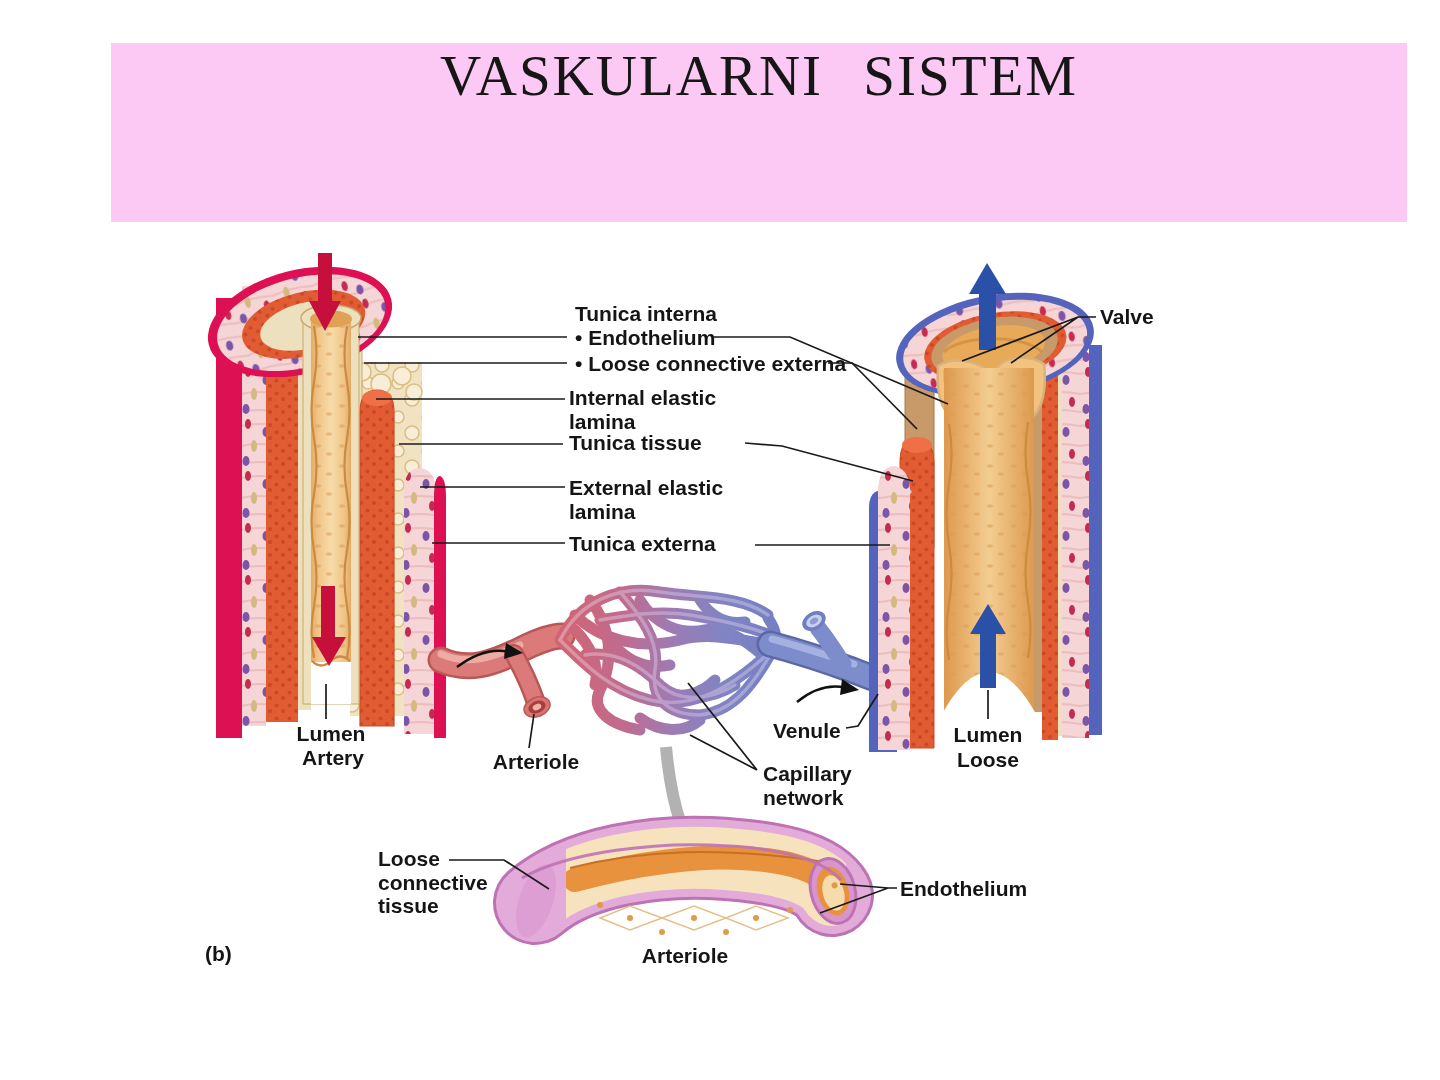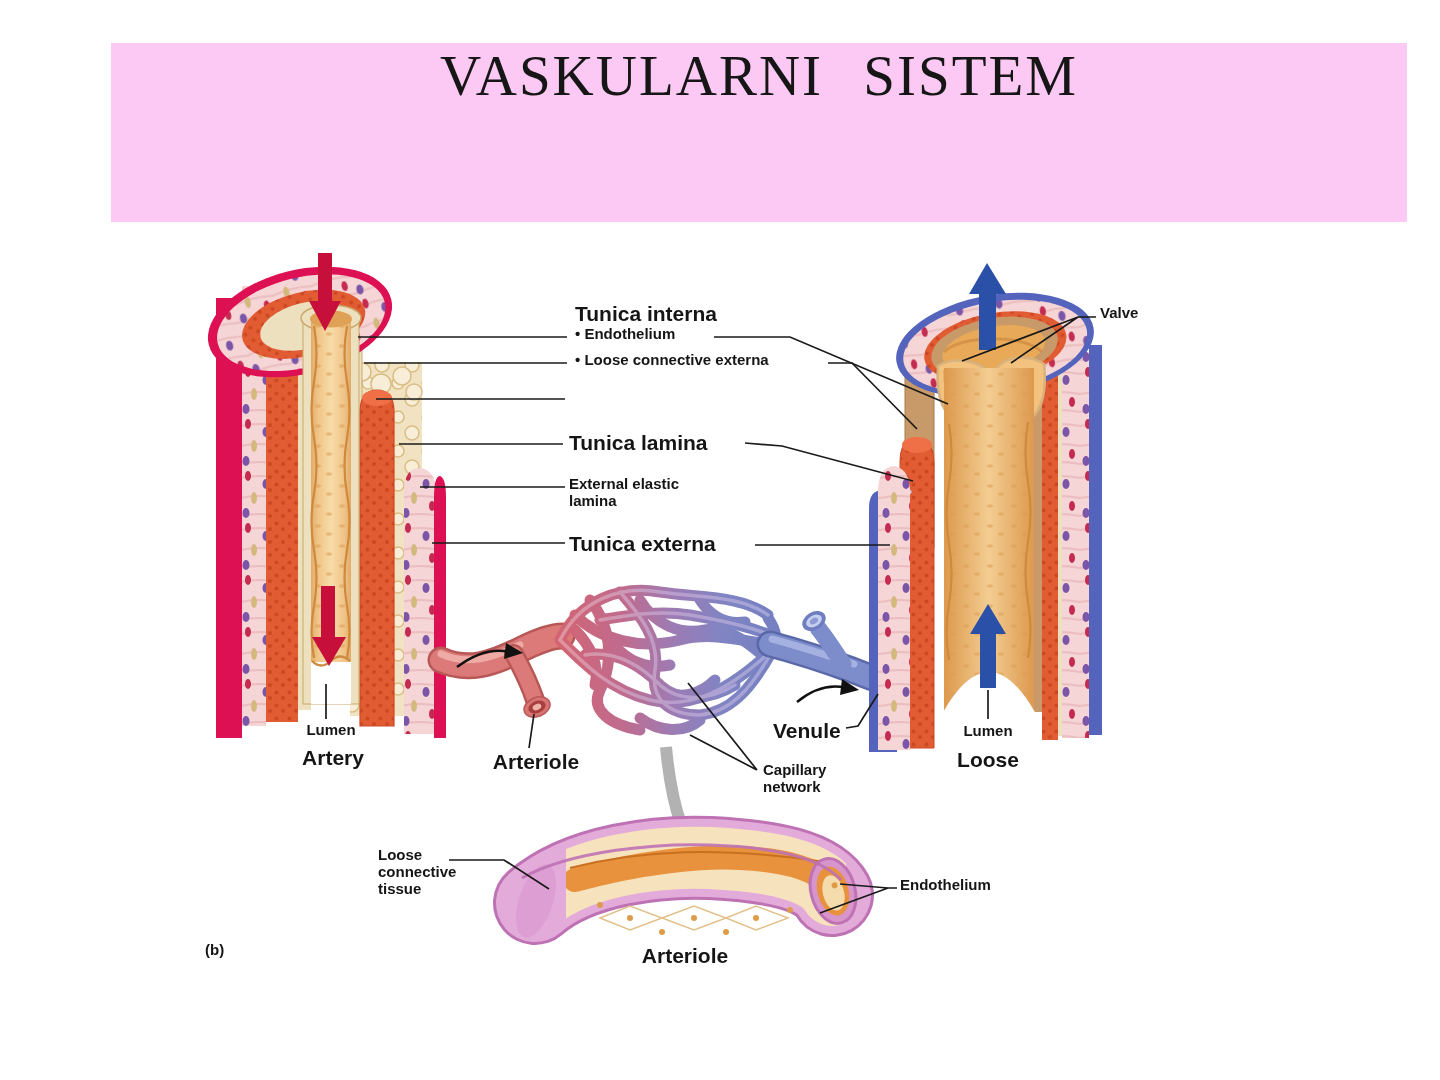--- a/index.html
+++ b/index.html
@@ -4,21 +4,21 @@
 <style>
   html,body{margin:0;padding:0;background:#ffffff;}
   .slide{position:relative;width:1440px;height:1080px;background:#ffffff;overflow:hidden;
          font-family:"Liberation Sans",sans-serif;}
   .banner{position:absolute;left:72px;top:43px;width:1296px;height:179px;background:#FBC9F3;
           display:flex;justify-content:center;margin-left:39px;}
   .banner h1{font-family:"Liberation Serif",serif;font-weight:400;font-size:57px;
              letter-spacing:2px;word-spacing:24px;color:#161616;margin:0;white-space:nowrap;}
   .diagram{position:absolute;left:0;top:222px;width:1440px;height:858px;}
   .diagram svg{position:absolute;left:0;top:0;}
-  .lbl{position:absolute;font-weight:bold;color:#151515;font-size:15px;line-height:1.13;
+  .lbl{position:absolute;font-weight:bold;color:#151515;font-size:21px;line-height:1.13;
        white-space:nowrap;}
   .lbl.big{font-size:21px;}
   .lbl.wrap{white-space:normal;}
   .lbl.ctr{transform:translateX(-50%);}
 </style>
 </head>
 <body>
 
 <div class="slide">
 
@@ -289,21 +289,22 @@
         <path d="M757,770 L688,683 M757,770 L690,735"></path>
         <path d="M988,690 V719"></path>
         <path d="M449,860 H504 L549,889"></path>
         <path d="M897,888 L888,888 L840,884 M888,888 L820,913"></path>
       </g>
     </svg>
 
     <div class="lbl big" style="left:575px;top:80px;">Tunica interna</div>
     <div class="lbl" style="left:575px;top:104px;">• Endothelium</div>
     <div class="lbl" style="left:575px;top:130px;">• Loose connective externa</div>
-    <div class="lbl big" style="left:569px;top:209px;">Tunica lamina</div>
+    <div class="lbl wrap" style="left:569px;top:164px;width:150px;">Internal elastic lamina</div>
+    <div class="lbl big" style="left:569px;top:209px;">Tunica tissue</div>
     <div class="lbl wrap" style="left:569px;top:254px;width:155px;">External elastic lamina</div>
     <div class="lbl big" style="left:569px;top:310px;text-align:center;">Tunica externa</div>
     <div class="lbl" style="left:1100px;top:83px;">Valve</div>
     <div class="lbl ctr" style="left:331px;top:500px;">Lumen</div>
     <div class="lbl big ctr" style="left:333px;top:524px;">Artery</div>
     <div class="lbl big ctr" style="left:536px;top:528px;">Arteriole</div>
     <div class="lbl big" style="left:773px;top:497px;">Venule</div>
     <div class="lbl wrap" style="left:763px;top:540px;width:100px;">Capillary network</div>
     <div class="lbl ctr" style="left:988px;top:501px;">Lumen</div>
     <div class="lbl big ctr" style="left:988px;top:526px;">Loose</div>

